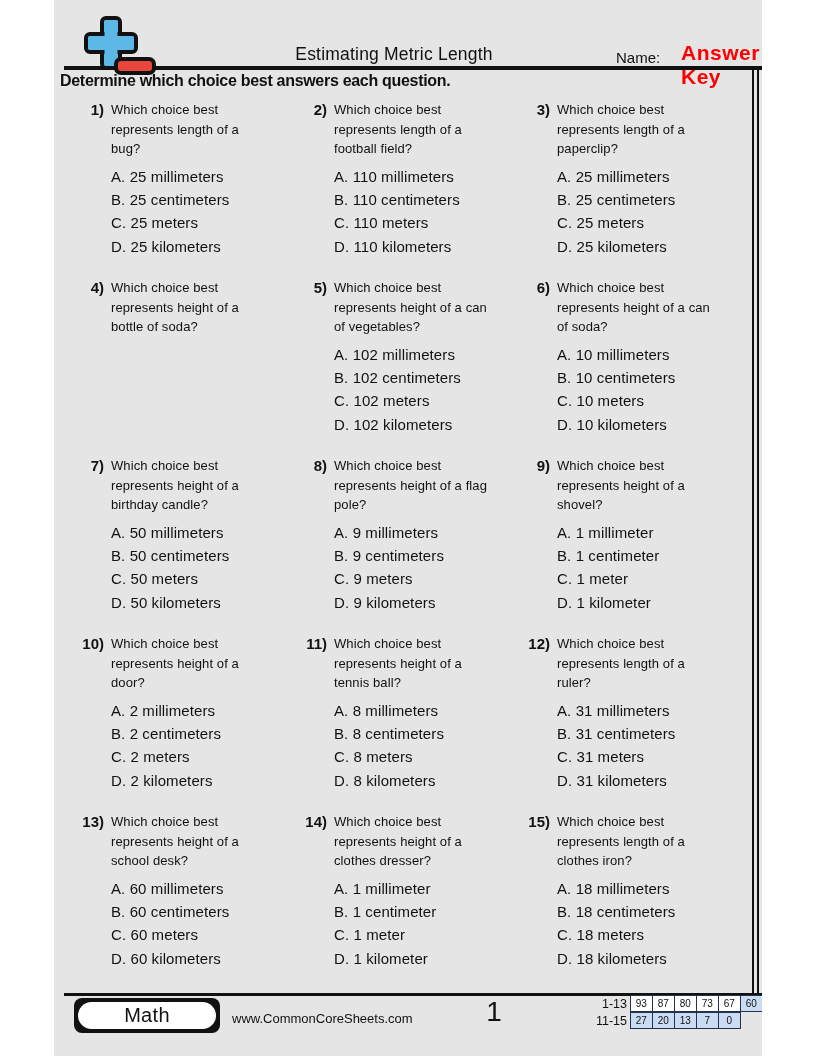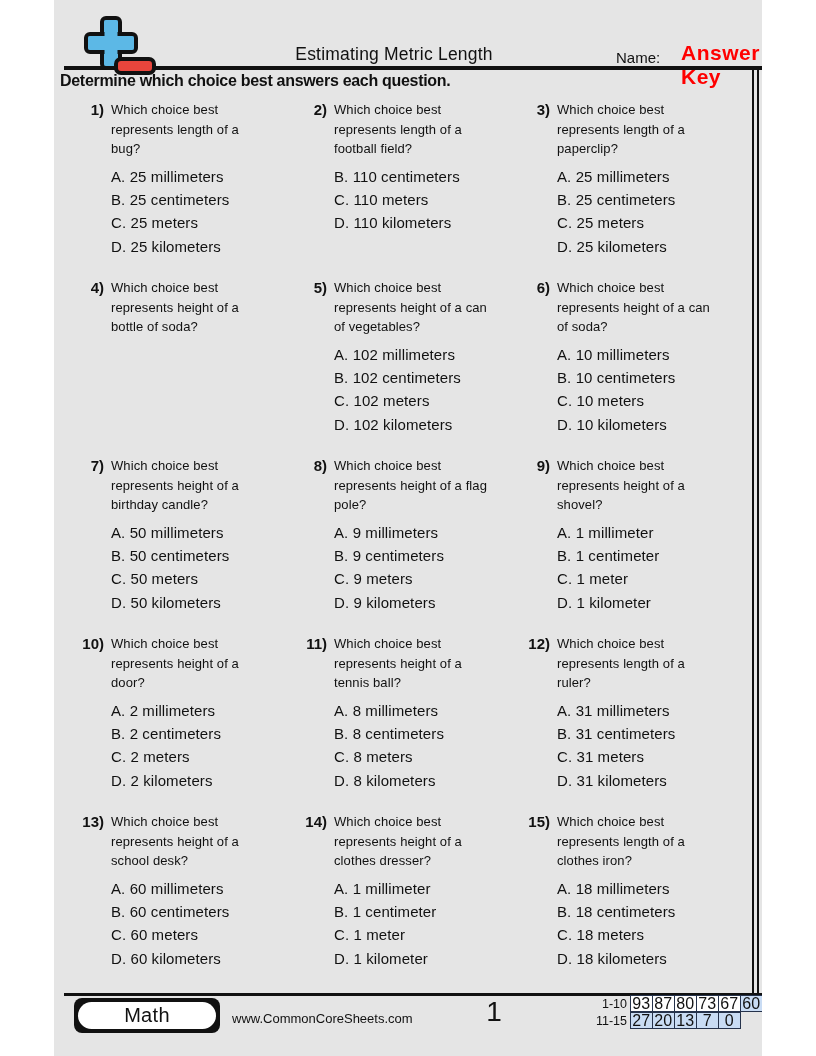--- a/index.html
+++ b/index.html
@@ -51,21 +51,21 @@
   .math-badge{position:absolute;left:20px;top:998px;width:146px;height:35px;background:var(--ink);border-radius:8px;z-index:2;}
   .math-pill{position:absolute;left:4px;top:4px;right:4px;bottom:4px;background:#fff;border-radius:14px;
     display:flex;align-items:center;justify-content:center;font-weight:normal;font-size:20px;letter-spacing:0.3px;}
   .site-url{position:absolute;left:178px;top:1011px;font-size:13px;}
   .page-number{position:absolute;left:400px;top:996px;width:80px;text-align:center;font-size:28px;font-weight:400;}
   .scores{position:absolute;left:529px;top:995px;}
   .score-row{display:flex;align-items:center;height:17px;}
   .score-label{width:48px;text-align:right;font-size:12.5px;padding-right:4px;}
   .score-cells{display:flex;}
   .score-cell{width:23.5px;height:17px;margin-left:-1.5px;border:1.5px solid #25324b;background:#fff;
-    display:flex;align-items:center;justify-content:center;font-size:16px;}
+    display:flex;align-items:center;justify-content:center;font-size:10px;}
   .score-cell.hl{background:var(--cell-hl);}
 </style>
 </head>
 <body>
 
 <div class="page">
 
   <div class="header-rule"></div>
 
   <div class="logo">
@@ -107,20 +107,21 @@
   </div>
       <div class="q">
     <div class="qnum">2)</div>
     <div class="qbody">
       <div class="prompt">
             <div class="prompt-line">Which choice best</div>
             <div class="prompt-line">represents length of a</div>
             <div class="prompt-line">football field?</div>
           </div>
       <div class="choices">
+            <div class="choice">A. 110 millimeters</div>
             <div class="choice">B. 110 centimeters</div>
             <div class="choice">C. 110 meters</div>
             <div class="choice">D. 110 kilometers</div>
           </div>
     </div>
   </div>
       <div class="q">
     <div class="qnum">3)</div>
     <div class="qbody">
       <div class="prompt">
@@ -421,21 +422,21 @@
   </aside>
 
   <div class="footer-rule"></div>
   <div class="math-badge">
     <div class="math-pill">Math</div>
   </div>
   <div class="site-url">www.CommonCoreSheets.com</div>
   <div class="page-number">1</div>
   <div class="scores" id="scores">
       <div class="score-row">
-    <div class="score-label">1-10</div>
+    <div class="score-label">1-13</div>
     <div class="score-cells">
           <div class="score-cell">93</div>
           <div class="score-cell">87</div>
           <div class="score-cell">80</div>
           <div class="score-cell">73</div>
           <div class="score-cell">67</div>
           <div class="score-cell hl">60</div>
           <div class="score-cell hl">53</div>
           <div class="score-cell hl">47</div>
           <div class="score-cell hl">40</div>

